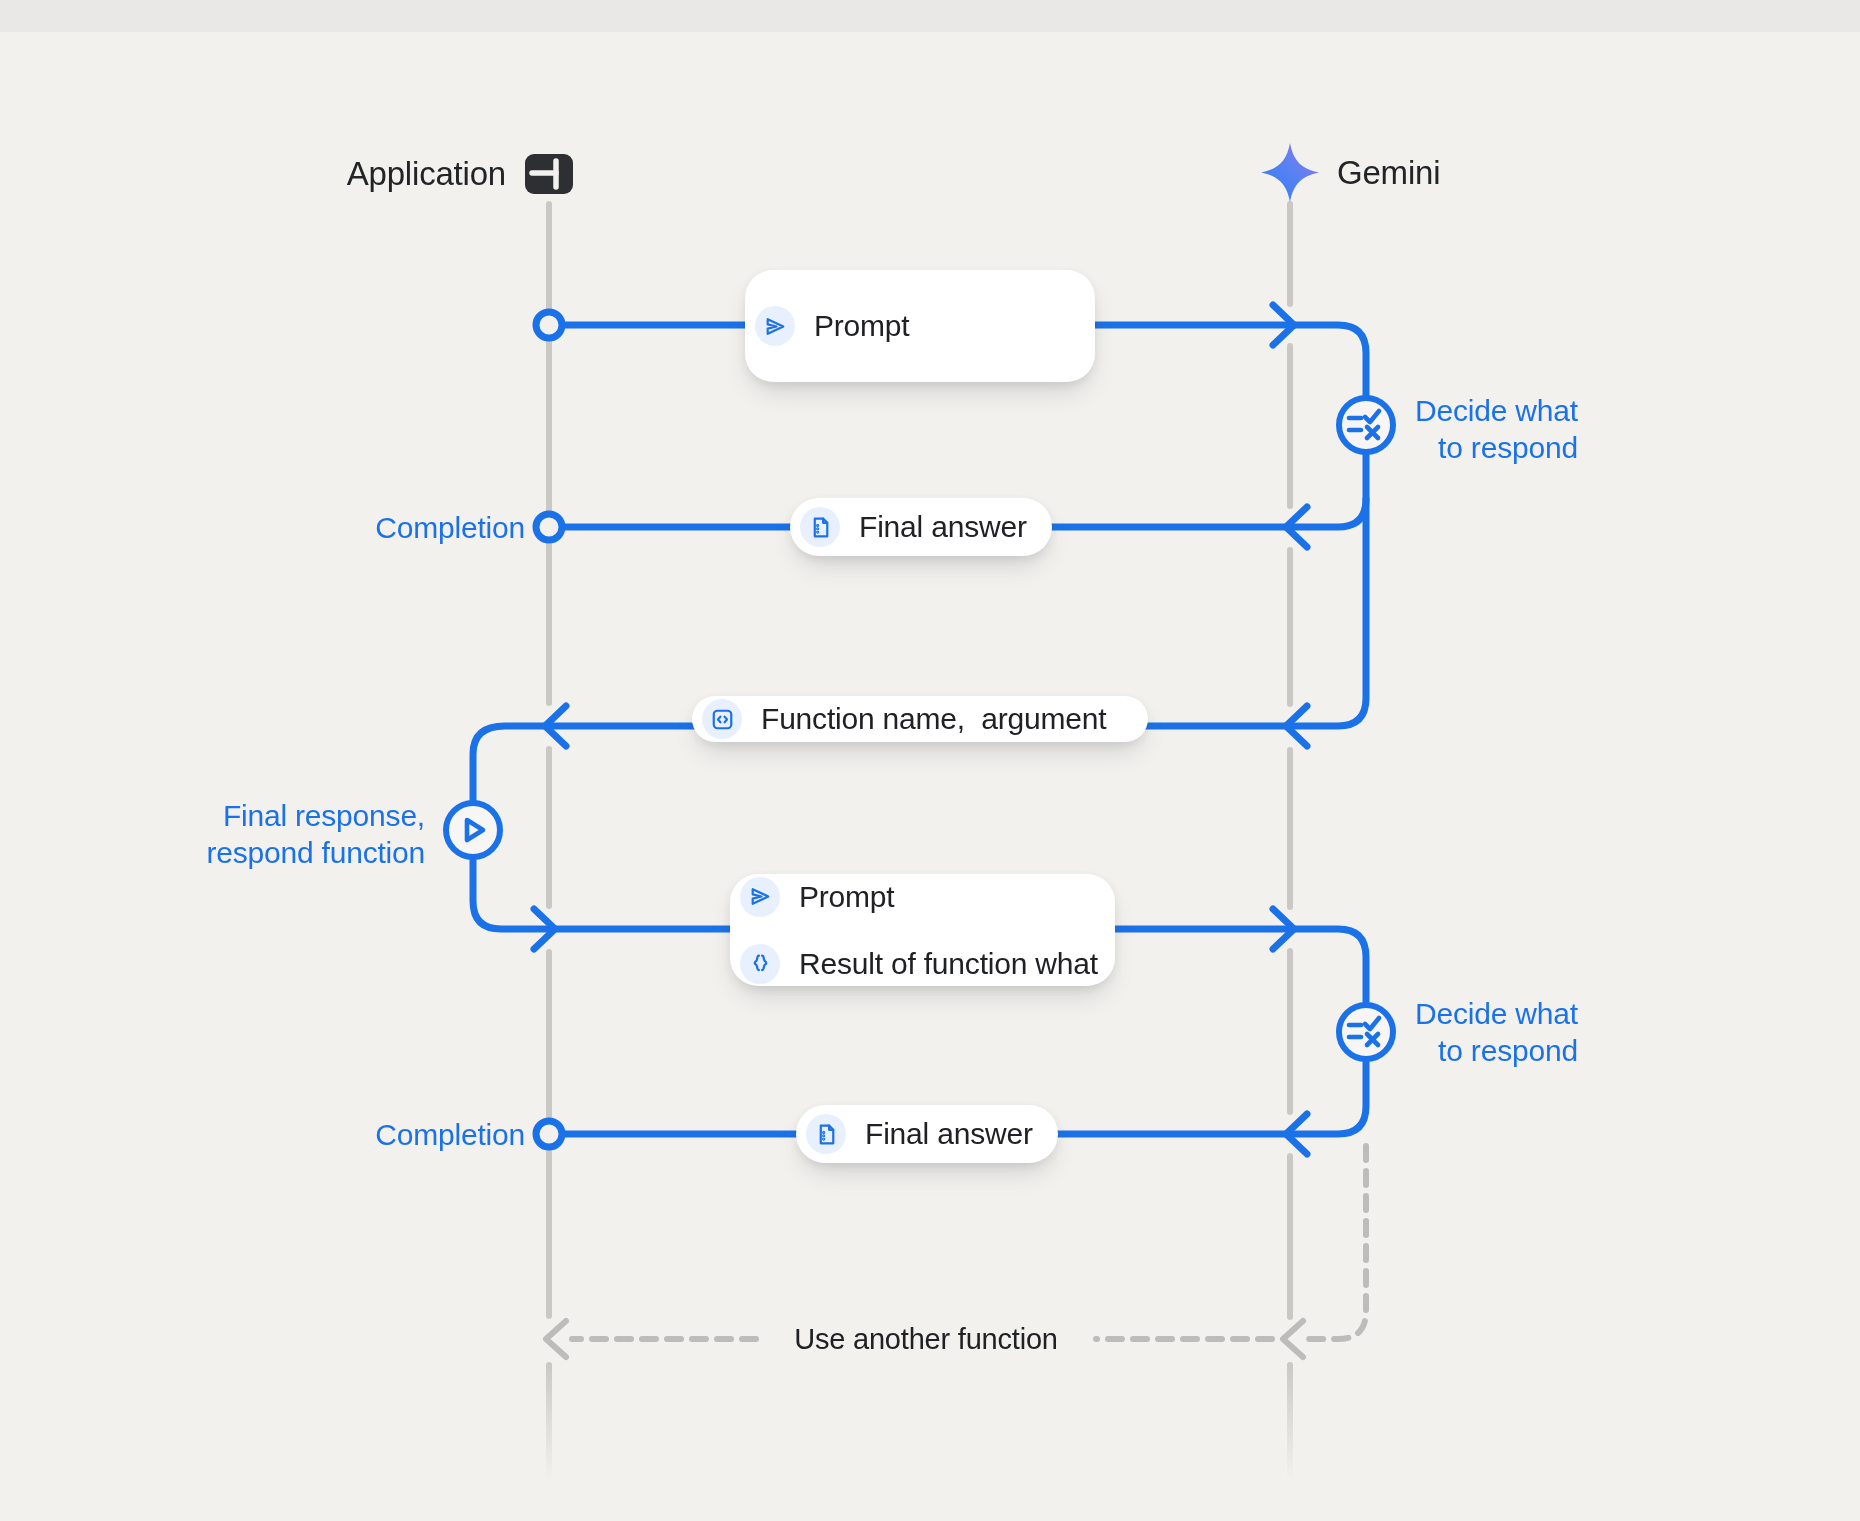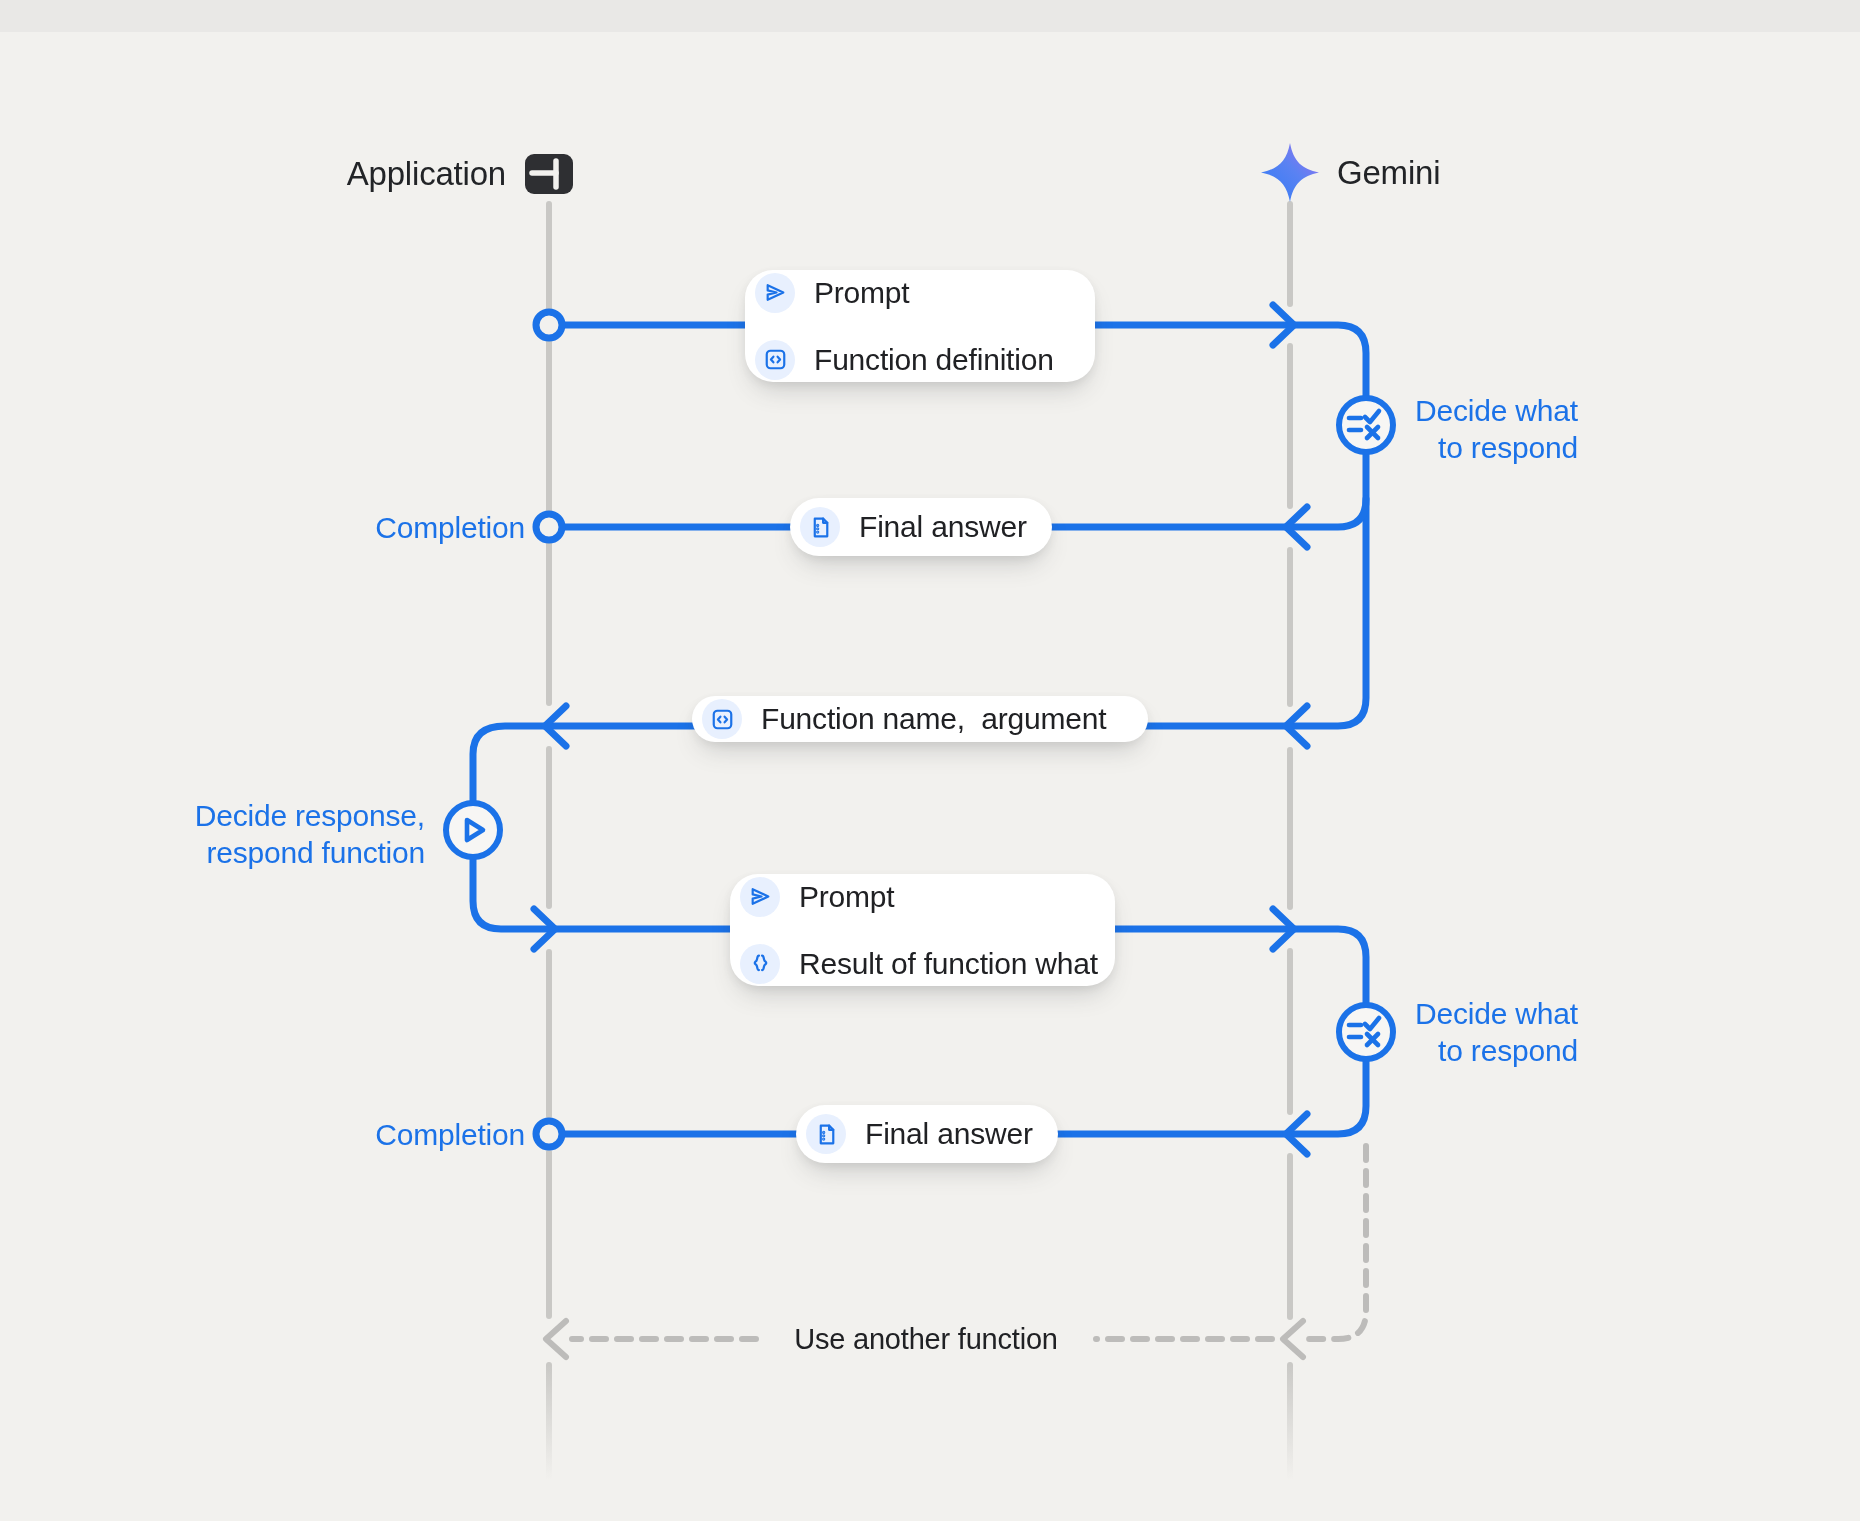--- a/index.html
+++ b/index.html
@@ -165,30 +165,20 @@
 
   <div class="msg-box" style="left:745px;top:238px;width:350px;height:112px;border-radius:28px;">
     <div class="msg-row">
       <span class="chip">
         <svg width="25" height="25" viewBox="0 0 24 24">
             <path d="M4.5 5 L19.5 12 L4.5 19 L4.5 14 L13 12 L4.5 10 Z" fill="none" stroke="#1B72E8" stroke-width="2.1" stroke-linejoin="round" stroke-linecap="round"></path>
           </svg>
       </span>
       <span class="box-label">Prompt</span>
     </div>
-    <div class="msg-row">
-      <span class="chip">
-        <svg width="25" height="25" viewBox="0 0 24 24" fill="none" stroke="#1B72E8" stroke-width="2.1" stroke-linecap="round" stroke-linejoin="round">
-            <rect x="3.6" y="3.6" width="16.8" height="16.8" rx="3.6"></rect>
-            <polyline points="10,9.3 7.6,12 10,14.7"></polyline>
-            <polyline points="14,9.3 16.4,12 14,14.7"></polyline>
-          </svg>
-      </span>
-      <span class="box-label">Function definition</span>
-    </div>
   </div>
 
   <div class="msg-box" style="left:790px;top:466px;width:262px;height:58px;border-radius:29px;">
     <div class="msg-row">
       <span class="chip">
         <svg width="25" height="25" viewBox="0 0 24 24" fill="none" stroke="#1B72E8" stroke-width="2.1" stroke-linecap="round" stroke-linejoin="round">
             <path d="M6.5 3.5 H14.5 L18.5 7.5 V20.5 H6.5 Z"></path>
             <path d="M14.5 3.5 V7.5 H18.5"></path>
             <circle cx="9.3" cy="10" r="0.5" fill="#1B72E8"></circle>
             <circle cx="9.3" cy="13.2" r="0.5" fill="#1B72E8"></circle>
@@ -250,21 +240,21 @@
   <div class="blue-label" style="left:325px;top:477px;width:200px;text-align:right;">
     <span>Completion</span>
   </div>
 
   <div class="blue-label" style="left:1415px;top:360px;">
     <div>Decide what</div>
     <div>to respond</div>
   </div>
 
   <div class="blue-label" style="left:180px;top:765px;width:245px;text-align:right;">
-    <div>Decide response,</div>
+    <div>Final response,</div>
     <div>respond function</div>
   </div>
 
   <div class="blue-label" style="left:1415px;top:963px;">
     <div>Decide what</div>
     <div>to respond</div>
   </div>
 
   <div class="blue-label" style="left:325px;top:1084px;width:200px;text-align:right;">
     <span>Completion</span>

